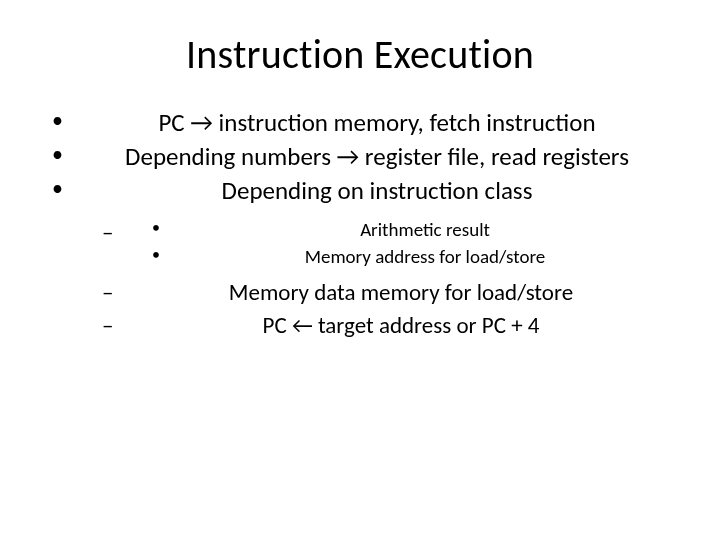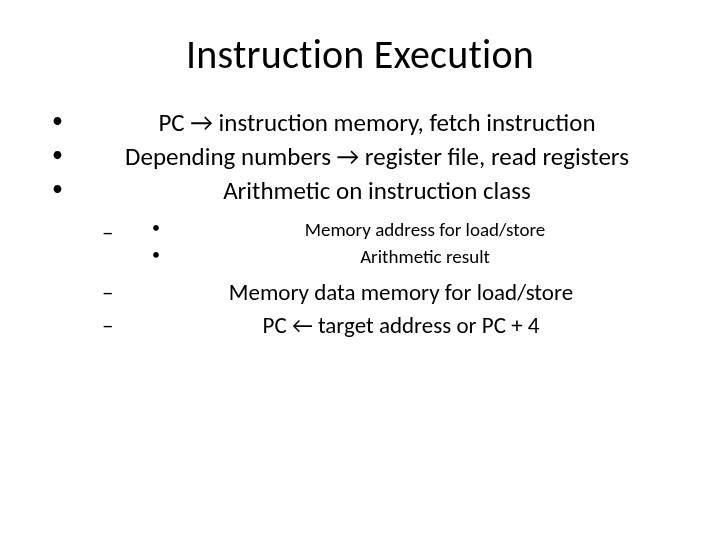--- a/index.html
+++ b/index.html
@@ -89,31 +89,31 @@
   <h1 class="title">Instruction Execution</h1>
 
   <ul class="level1">
     <li>
       <span>PC → instruction memory, fetch instruction</span>
     </li>
     <li>
       <span>Depending numbers → register file, read registers</span>
     </li>
     <li>
-      <span>Arithmetic on instruction class</span>
+      <span>Depending on instruction class</span>
 
       <ul class="level2">
         <li>
 
           <ul class="level3">
             <li>
-              <span>Memory address for load/store</span>
+              <span>Arithmetic result</span>
             </li>
             <li>
-              <span>Arithmetic result</span>
+              <span>Memory address for load/store</span>
             </li>
           </ul>
         </li>
         <li>
           <span>Memory data memory for load/store</span>
         </li>
         <li>
           <span>PC ← target address or PC + 4</span>
         </li>
       </ul>

